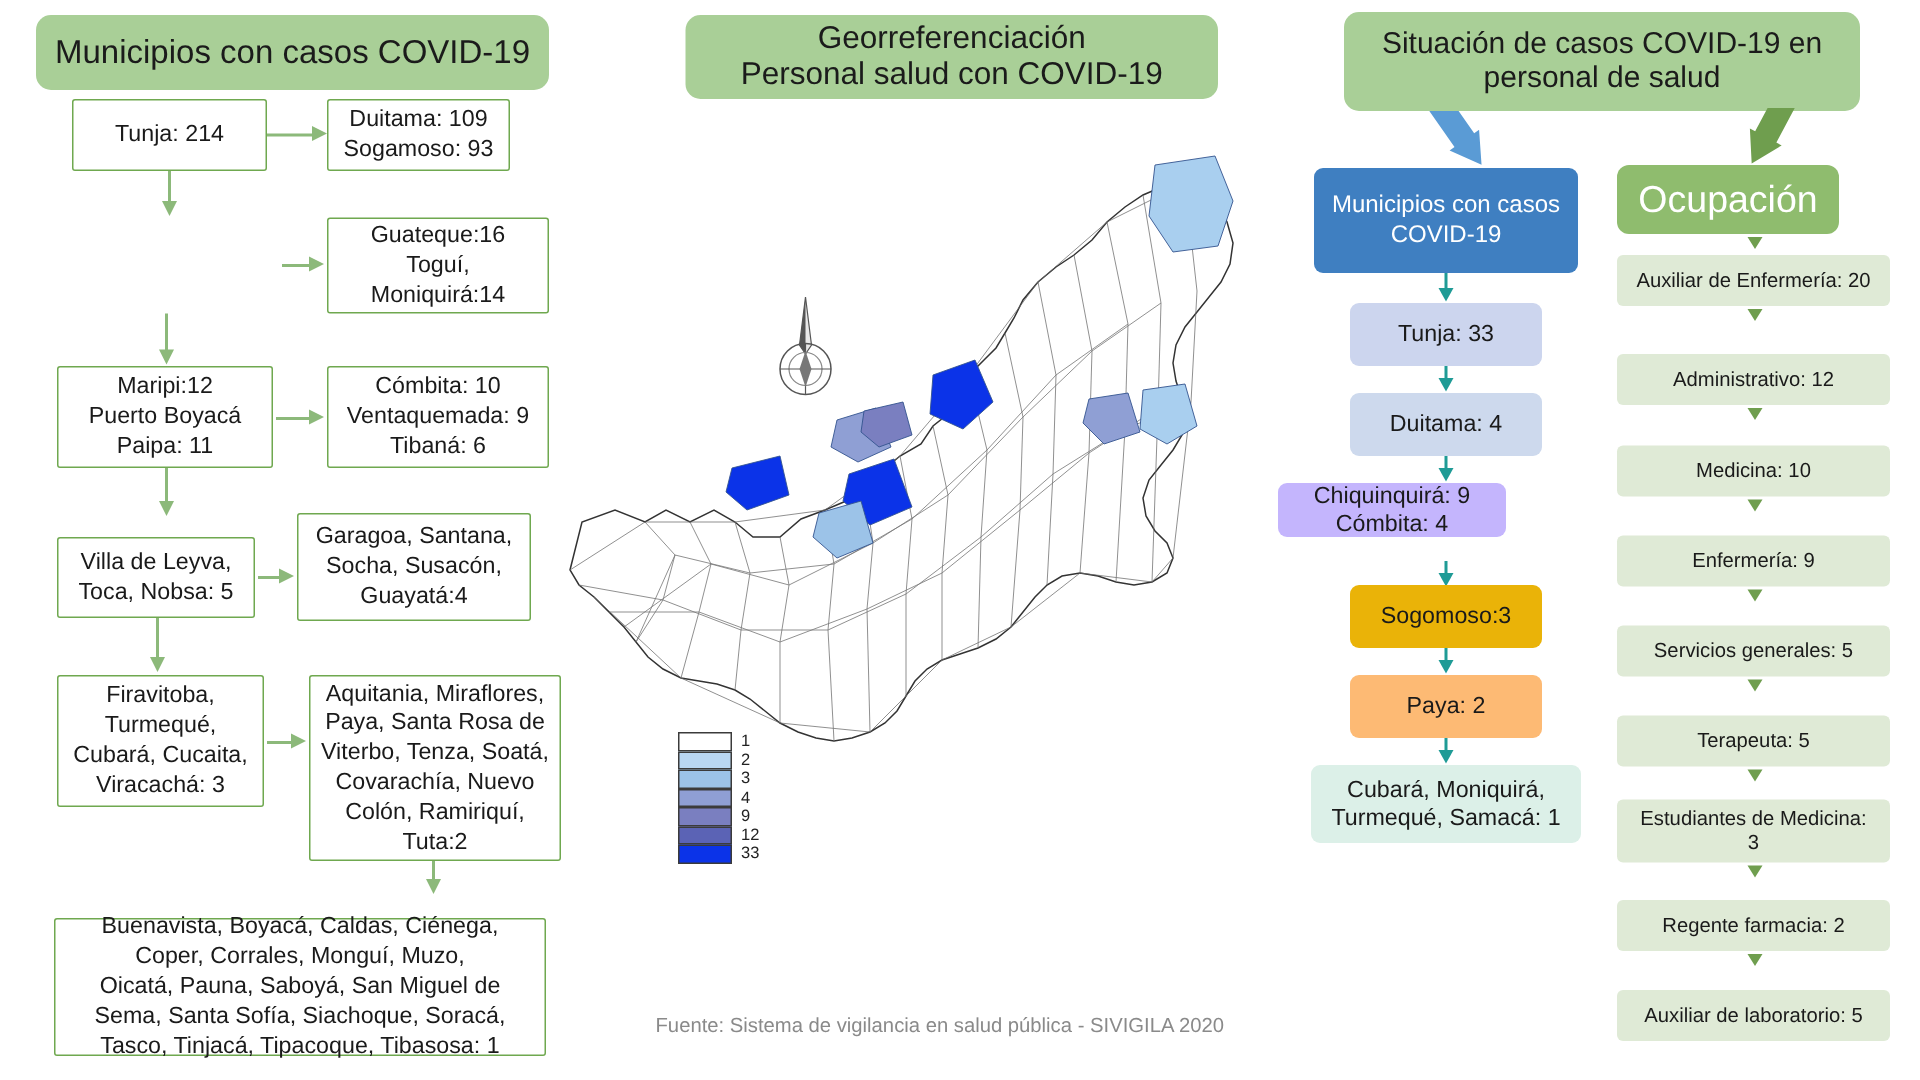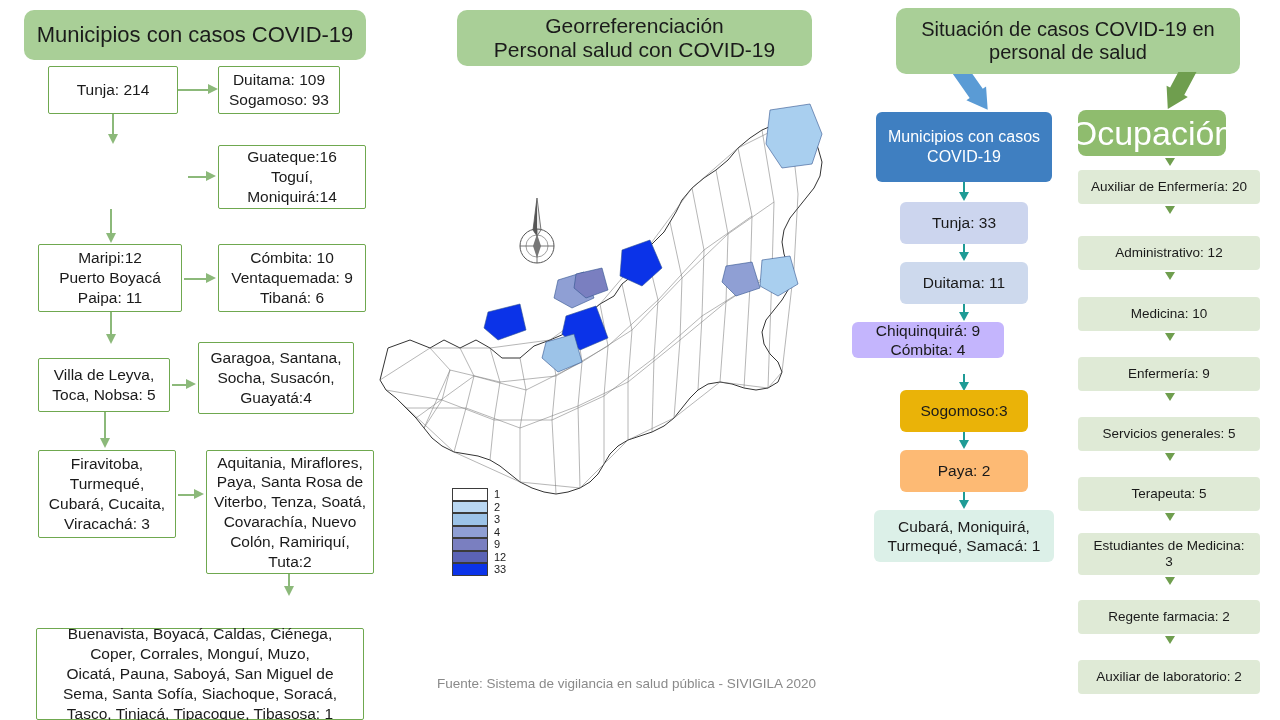--- a/index.html
+++ b/index.html
@@ -111,21 +111,21 @@
   }
   .down-stem {
     position: absolute;
     width: 2px;
     background: #1f9b96;
   }
 
   
   #ocupacion-head {
     position: absolute; left: 1078px; top: 110px; width: 148px; height: 46px;
-    background: #8fbc6e; border-radius: 8px; color: #ffffff; font-size: 34px;
+    background: #8fbc6e; border-radius: 8px; color: #ffffff; font-size: 25px;
     display: flex; align-items: center; justify-content: center;
   }
   .occ-box {
     position: absolute;
     left: 1078px;
     width: 182px;
     background: #dfead6;
     border-radius: 4px;
     font-size: 13.5px;
     color: #1a1a1a;
@@ -201,21 +201,21 @@
   <div class="box" style="position: absolute; left: 206px; top: 450px; width: 168px; height: 124px; white-space: pre-line;">Aquitania, Miraflores,
 Paya, Santa Rosa de
 Viterbo, Tenza, Soatá,
 Covarachía, Nuevo
 Colón, Ramiriquí, Tuta:2</div>
   <div class="arrow-line" style="left:178px;top:494px;width:20px;height:2px;"></div>
   <div style="position:absolute;left:194px;top:489px;width:0;height:0;border-top:5px solid transparent;border-bottom:5px solid transparent;border-left:10px solid #8cb97a;"></div>
   <div class="arrow-line" style="left:288px;top:574px;width:2px;height:16px;"></div>
   <div style="position:absolute;left:284px;top:586px;width:0;height:0;border-left:5px solid transparent;border-right:5px solid transparent;border-top:10px solid #8cb97a;"></div>
 
-  <div class="box" style="position:absolute;left:36px;top:628px;width:328px;height:92px;white-space:pre-line;">Buenavista, Boyacá, Caldas, Ciénega,
+  <div class="box" style="position:absolute;left:36px;top:612px;width:328px;height:92px;white-space:pre-line;">Buenavista, Boyacá, Caldas, Ciénega,
 Coper, Corrales, Monguí, Muzo,
 Oicatá, Pauna, Saboyá, San Miguel de
 Sema, Santa Sofía, Siachoque, Soracá,
 Tasco, Tinjacá, Tipacoque, Tibasosa: 1</div>
 </div>
 
 <div class="green-header" id="center-title" style="white-space:pre-line;">Georreferenciación
 Personal salud con COVID-19</div>
 
 <div id="map-wrap">
@@ -340,21 +340,21 @@
 COVID-19</div>
 
 <div class="down-stem" style="left:963px;top:182px;height:12px;"></div>
 <div class="down-arrow" style="left:959px;top:192px;"></div>
 
 <div class="flow-box" style="left:900px;top:202px;width:128px;height:42px;background:#ccd5ee;">Tunja: 33</div>
 
 <div class="down-stem" style="left:963px;top:244px;height:10px;"></div>
 <div class="down-arrow" style="left:959px;top:252px;"></div>
 
-<div class="flow-box" style="left:900px;top:262px;width:128px;height:42px;background:#cdd9ed;">Duitama: 11</div>
+<div class="flow-box" style="left:900px;top:262px;width:128px;height:42px;background:#cdd9ed;">Duitama: 4</div>
 
 <div class="down-stem" style="left:963px;top:304px;height:10px;"></div>
 <div class="down-arrow" style="left:959px;top:312px;"></div>
 
 <div class="flow-box" style="left:852px;top:322px;width:152px;height:36px;background:#c4b5fd;white-space:pre-line;">Chiquinquirá: 9
 Cómbita: 4</div>
 
 <div class="down-stem" style="left:963px;top:374px;height:10px;"></div>
 <div class="down-arrow" style="left:959px;top:382px;"></div>
 
@@ -392,13 +392,13 @@
 <div class="occ-box" style="top:477px;height:34px;">Terapeuta: 5</div>
 
 <div class="occ-arrow" style="top:513px;"></div>
 <div class="occ-box" style="top:533px;height:42px;white-space:pre-line;">Estudiantes de Medicina:
 3</div>
 
 <div class="occ-arrow" style="top:577px;"></div>
 <div class="occ-box" style="top:600px;height:34px;">Regente farmacia: 2</div>
 
 <div class="occ-arrow" style="top:636px;"></div>
-<div class="occ-box" style="top:660px;height:34px;">Auxiliar de laboratorio: 2</div>
+<div class="occ-box" style="top:660px;height:34px;">Auxiliar de laboratorio: 5</div>
 
 </body></html>

